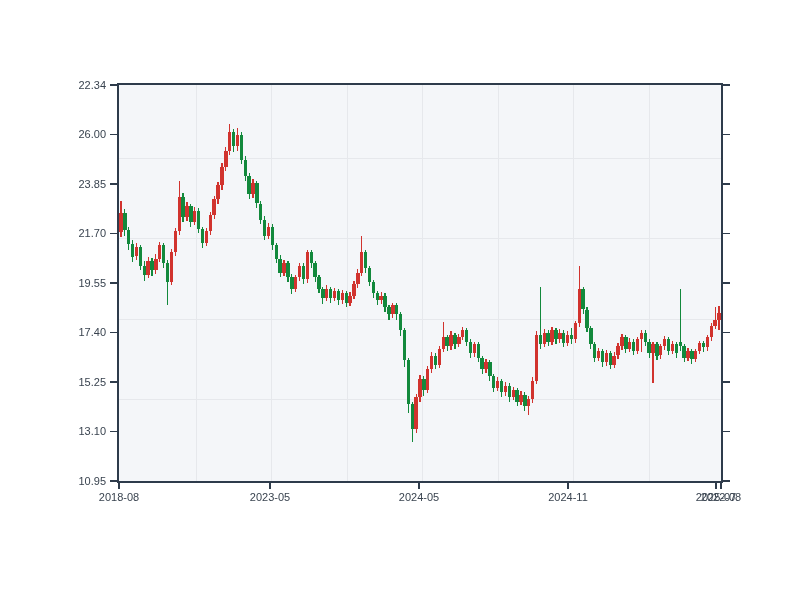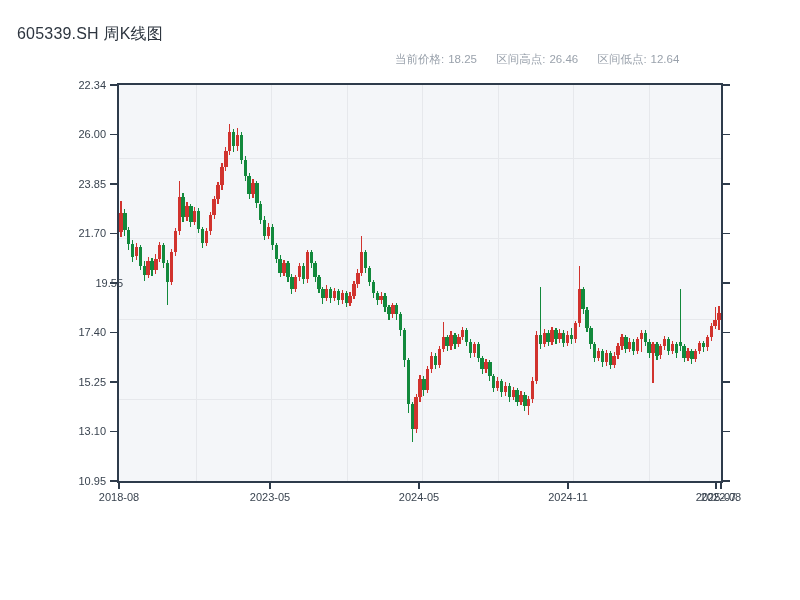--- a/index.html
+++ b/index.html
@@ -30,28 +30,22 @@
   .ytick-label { position:absolute; width:70px; text-align:right; font-size:11px;
     color:#39434f; }
   .xtick-label { position:absolute; width:64px; text-align:center; font-size:11px;
     color:#39434f; }
 </style>
 </head>
 <body>
 
 <div id="app">
 
-  <div class="title">605339.SH 周K线图</div>
-
-
-  <div id="hdr-info" class="subline">
-    <span class="pair"><span class="lbl">当前价格:</span><span>18.25</span></span>
-    <span class="pair"><span class="lbl">区间高点:</span><span>26.46</span></span>
-    <span class="pair"><span class="lbl">区间低点:</span><span>12.64</span></span>
-  </div>
+
+
 
   <div id="plot-frame">
     <div id="plot-inner">
         <div class="grid-h" style="top: 72.5px;"></div>
         <div class="grid-h" style="top: 153.1px;"></div>
         <div class="grid-h" style="top: 233.7px;"></div>
         <div class="grid-h" style="top: 314.3px;"></div>
         <div class="grid-v" style="left: 77px;"></div>
         <div class="grid-v" style="left: 152px;"></div>
         <div class="grid-v" style="left: 228px;"></div>
@@ -380,21 +374,21 @@
       <div class="ytick-mark" style="left: 723px; top: 133.7px;"></div>
       <div class="ytick-label" style="left: 36px; top: 128px;">26.00</div>
       <div class="ytick-mark" style="left: 110px; top: 183.2px;"></div>
       <div class="ytick-mark" style="left: 723px; top: 183.2px;"></div>
       <div class="ytick-label" style="left: 36px; top: 177.5px;">23.85</div>
       <div class="ytick-mark" style="left: 110px; top: 232.7px;"></div>
       <div class="ytick-mark" style="left: 723px; top: 232.7px;"></div>
       <div class="ytick-label" style="left: 36px; top: 227px;">21.70</div>
       <div class="ytick-mark" style="left: 110px; top: 282.2px;"></div>
       <div class="ytick-mark" style="left: 723px; top: 282.2px;"></div>
-      <div class="ytick-label" style="left: 53px; top: 276.5px;">19.55</div>
+      <div class="ytick-label" style="left: 36px; top: 276.5px;">19.55</div>
       <div class="ytick-mark" style="left: 110px; top: 331.7px;"></div>
       <div class="ytick-mark" style="left: 723px; top: 331.7px;"></div>
       <div class="ytick-label" style="left: 36px; top: 326px;">17.40</div>
       <div class="ytick-mark" style="left: 110px; top: 381.2px;"></div>
       <div class="ytick-mark" style="left: 723px; top: 381.2px;"></div>
       <div class="ytick-label" style="left: 36px; top: 375.5px;">15.25</div>
       <div class="ytick-mark" style="left: 110px; top: 430.7px;"></div>
       <div class="ytick-mark" style="left: 723px; top: 430.7px;"></div>
       <div class="ytick-label" style="left: 36px; top: 425px;">13.10</div>
       <div class="ytick-mark" style="left: 110px; top: 480.2px;"></div>

